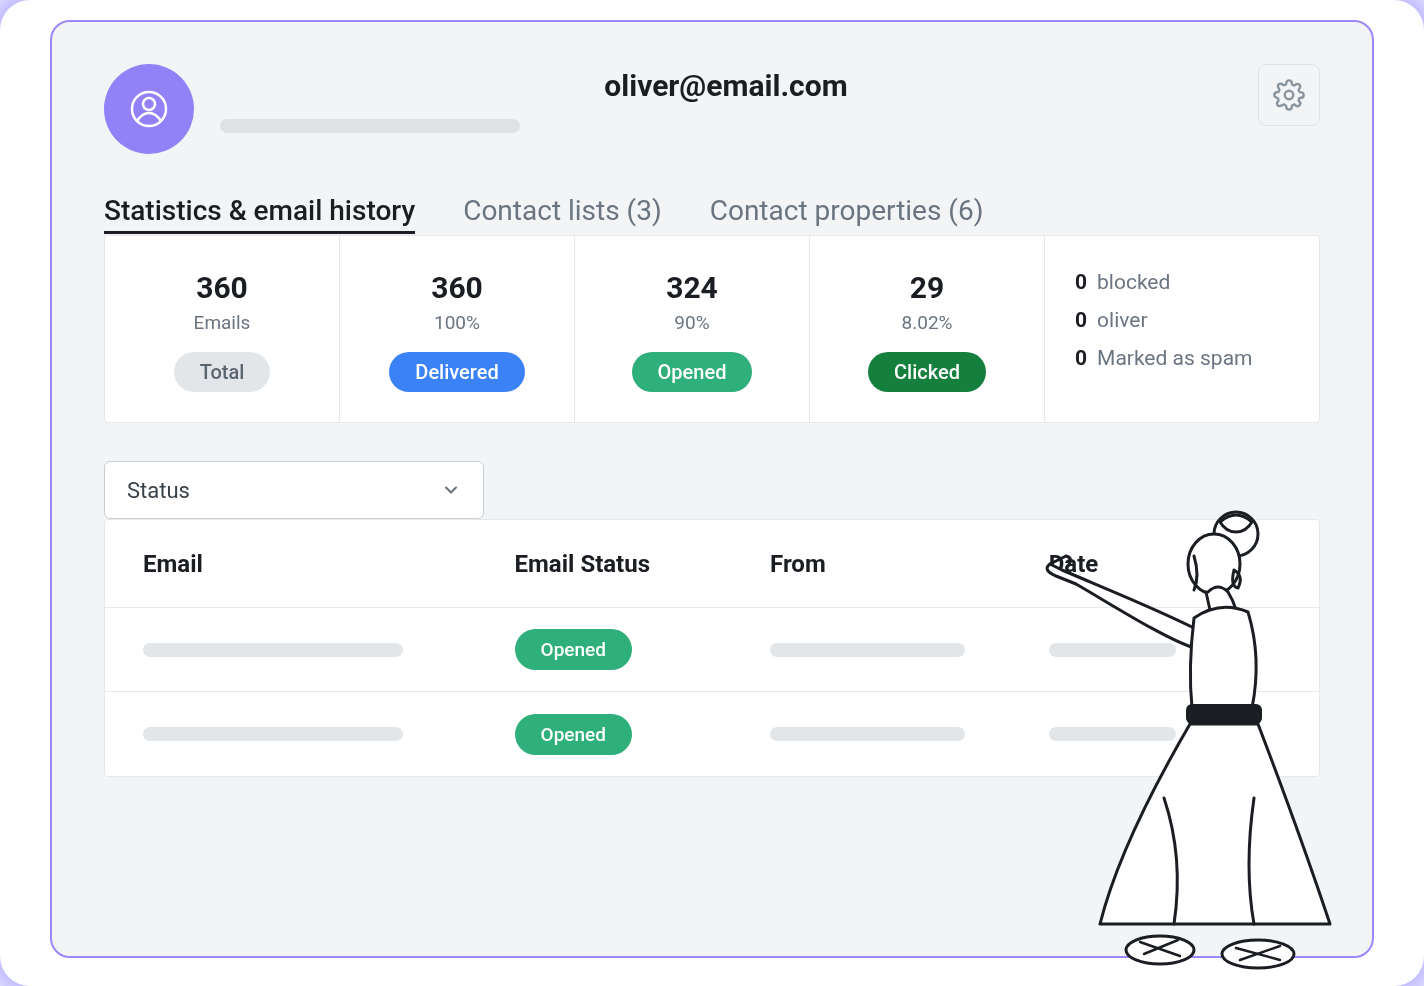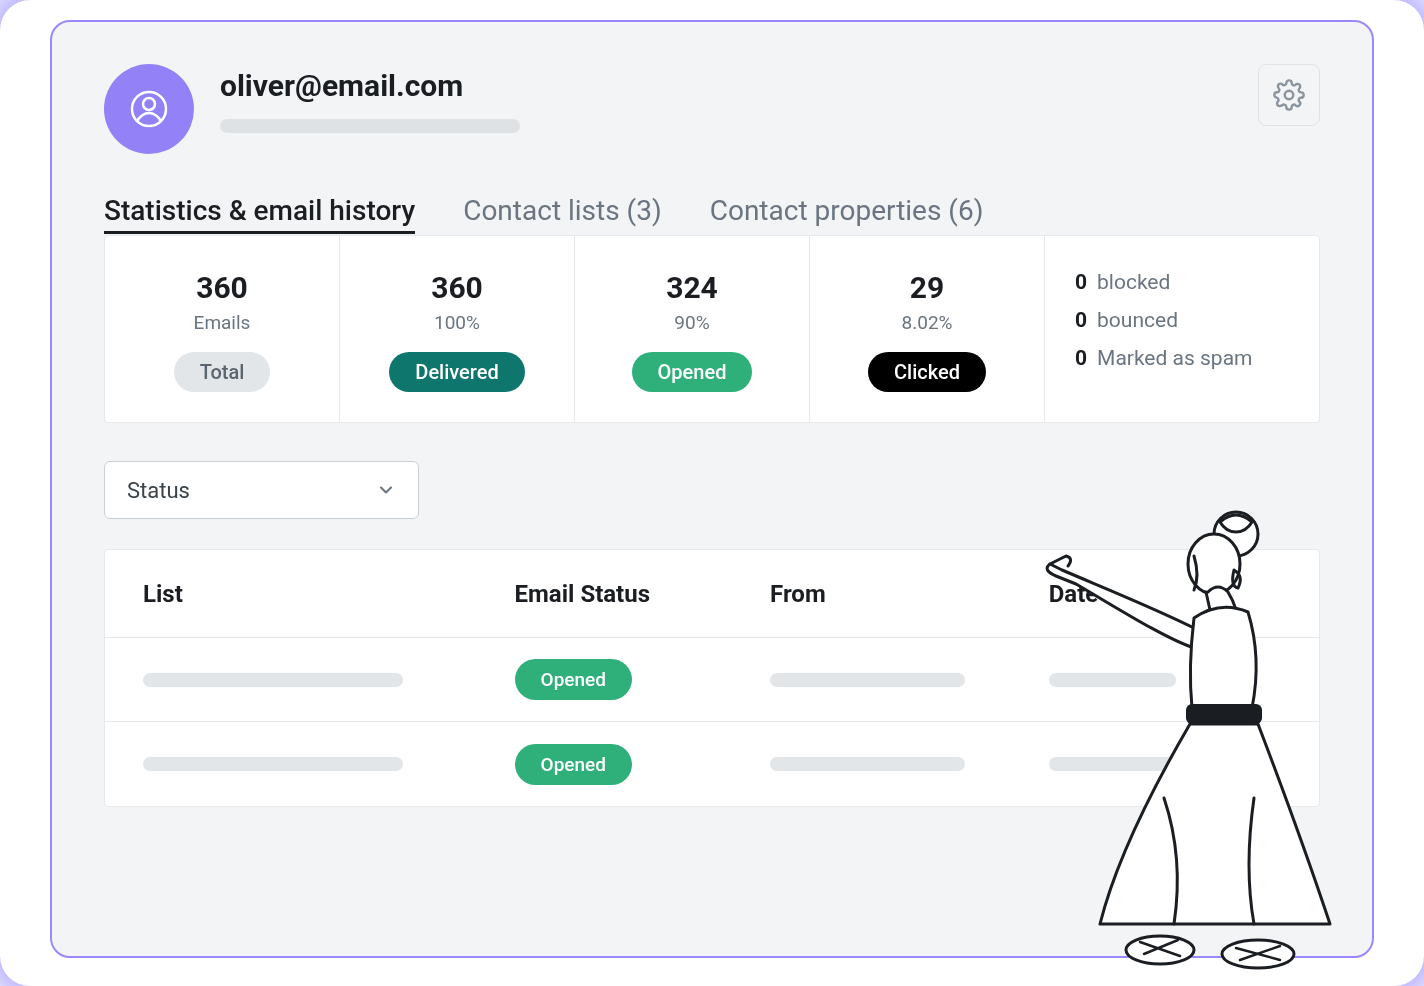--- a/index.html
+++ b/index.html
@@ -45,20 +45,21 @@
       align-items: center;
       justify-content: center;
       flex-shrink: 0;
     }
     .profile-info { flex: 1; padding-top: 4px; }
     .profile-email {
       font-size: 30px;
       font-weight: 700;
       color: #1a1d21;
       margin-bottom: 16px;
+      text-align: center;
     }
     .skeleton-bar {
       height: 14px;
       background: #dfe2e5;
       border-radius: 8px;
     }
     .profile-skel { width: 300px; }
     .settings-btn {
       width: 62px; height: 62px;
       border: 1px solid #dfe2e5;
@@ -117,47 +118,46 @@
     .stat-pill {
       display: inline-block;
       padding: 8px 26px;
       border-radius: 24px;
       font-size: 20px;
       font-weight: 500;
       margin-top: 18px;
       color: #fff;
     }
     .pill-total  { background: #e3e6e9; color: #5a6570; }
-    .pill-delivered { background: #0f766e; }
+    .pill-delivered { background: #3b82f6; }
     .pill-opened { background: #2fb07a; }
-    .pill-clicked { background: #000000; }
+    .pill-clicked { background: #15803d; }
     .extra-line {
       display: flex;
       gap: 10px;
       align-items: baseline;
       font-size: 21px;
       color: #6a7581;
       margin-bottom: 14px;
     }
     .extra-line .n { font-weight: 700; color: #1a1d21; }
     
     .filter-dd {
-      width: 315px;
+      width: 380px;
       height: 58px;
       background: #fff;
       border: 1px solid #c9ced3;
       border-radius: 6px;
       display: flex;
       align-items: center;
       justify-content: space-between;
       padding: 0 22px;
       font-size: 22px;
       color: #3a4249;
       cursor: pointer;
-      margin-bottom: 30px;
     }
     
     .table {
       background: #fff;
       border: 1px solid #e6e8ea;
       border-radius: 4px;
     }
     .thead, .trow {
       display: grid;
       grid-template-columns: 1.6fr 1.1fr 1.2fr 1fr;
@@ -243,39 +243,39 @@
       <div class="stat-sub">8.02%</div>
       <div class="stat-pill pill-clicked">Clicked</div>
     </div>
     <div class="stat-card">
       <div class="extra-line">
         <span class="n">0</span>
         <span>blocked</span>
       </div>
       <div class="extra-line">
         <span class="n">0</span>
-        <span>bounced</span>
+        <span>oliver</span>
       </div>
       <div class="extra-line" style="margin-bottom:0">
         <span class="n">0</span>
         <span>Marked as spam</span>
       </div>
     </div>
   </div>
 
   <div class="filter-dd">
     <span>Status</span>
     <svg width="20" height="20" viewBox="0 0 24 24" fill="none" stroke="#6a7581" stroke-width="2.5" stroke-linecap="round" stroke-linejoin="round">
       <polyline points="6 9 12 15 18 9"></polyline>
     </svg>
   </div>
 
   <div class="table">
     <div class="thead">
-      <div class="th">List</div>
+      <div class="th">Email</div>
       <div class="th">Email Status</div>
       <div class="th">From</div>
       <div class="th">Date</div>
     </div>
     <div class="trow">
       <div>
           <div class="cell-skel"></div>
         </div>
       <div><span class="status-pill">Opened</span></div>
       <div>

